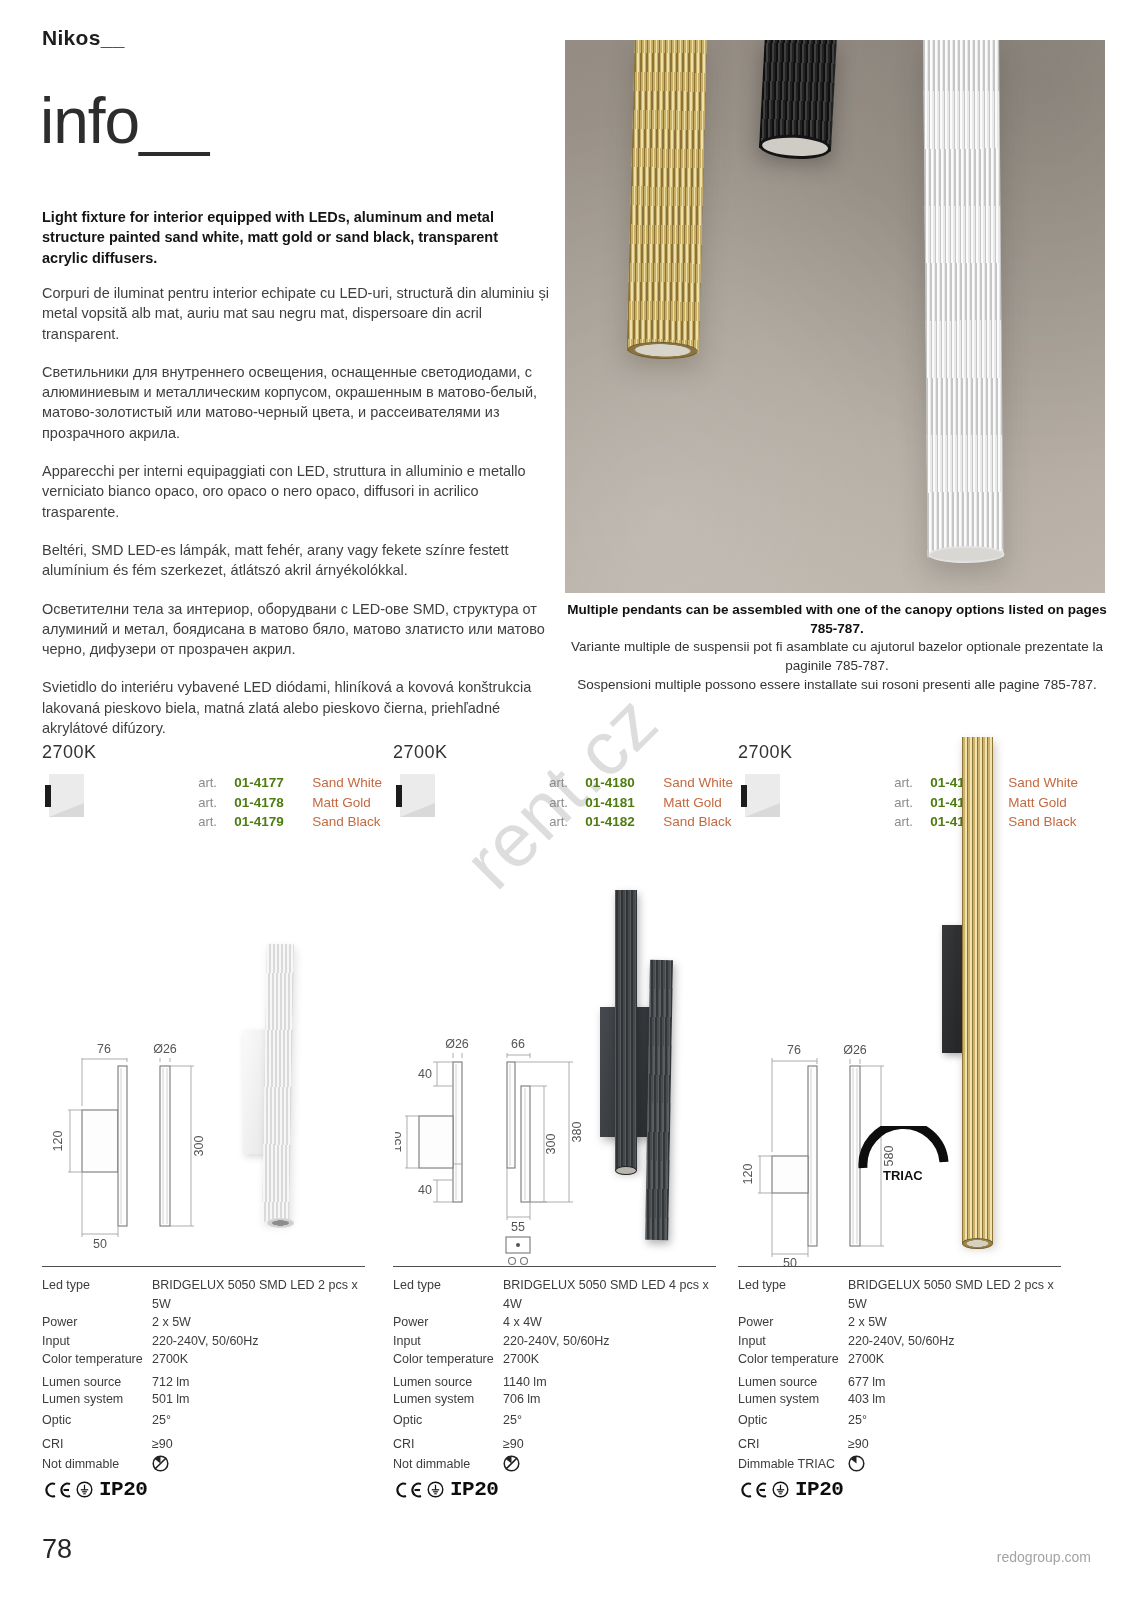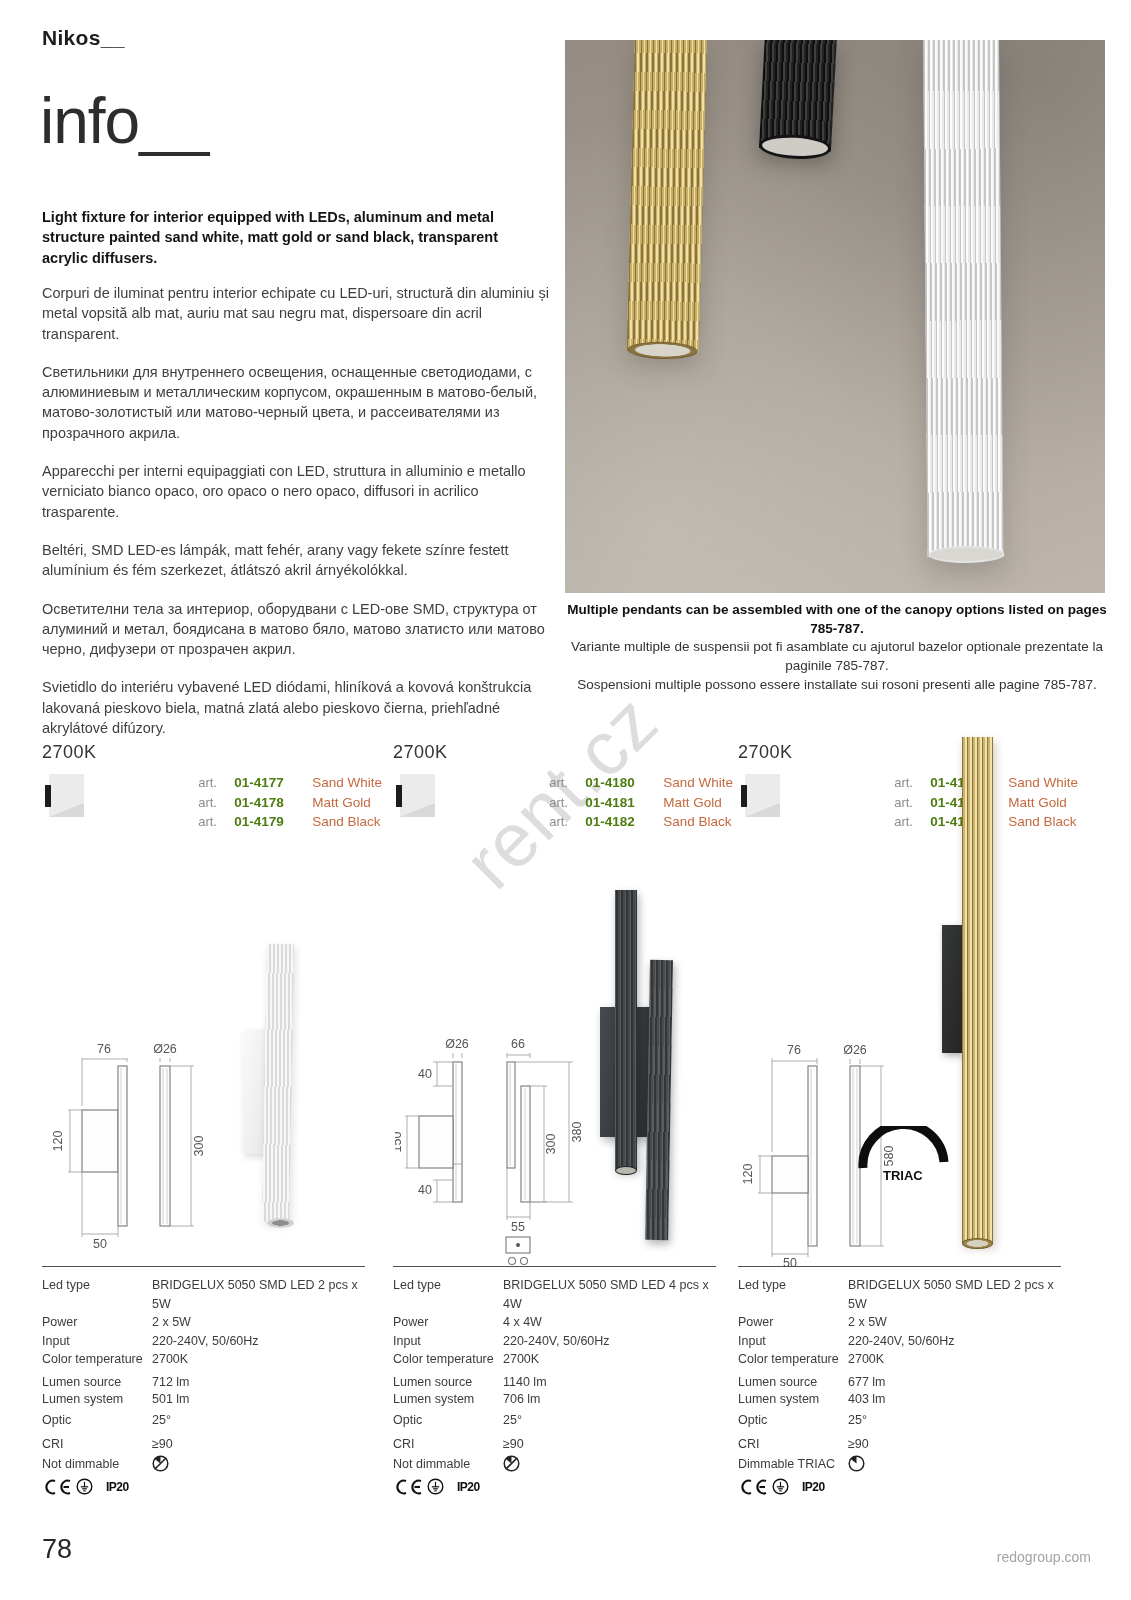--- a/index.html
+++ b/index.html
@@ -91,21 +91,21 @@
   
   .spec{position:absolute;top:1266px;width:323px;border-top:1px solid #4f4f4f;padding-top:9px;z-index:2;}
   #spec1{left:42px;} #spec2{left:393px;} #spec3{left:738px;}
   .srow{display:flex;font-size:12.5px;line-height:18.5px;color:#3c3c3c;}
   .slabel{width:110px;flex:0 0 auto;}
   .sval{flex:1;}
   .mt4{margin-top:4px;align-items:center;} .mt2{margin-top:2px;} .mt6{margin-top:6px;} .mtneg{margin-top:-1px;}
   .dimmable-row{display:flex;align-items:center;margin-top:1px;font-size:12.5px;line-height:18.5px;color:#3c3c3c;}
   .dimmable-row .slabel{width:110px;}
   .certs{display:flex;align-items:center;margin-top:5px;}
-  .ip{font-weight:bold;font-size:12px;color:#0d0d0d;letter-spacing:-.5px;margin-left:13px;}
+  .ip{font-weight:bold;font-size:21px;color:#0d0d0d;letter-spacing:-.5px;margin-left:6px;font-family:Liberation Mono, monospace;}
 
   
   .pagenum{position:absolute;left:42px;top:1534px;font-size:27px;color:#262626;}
   .site{position:absolute;right:40px;top:1549px;font-size:14px;color:#a3a3a3;}
 </style>
 </head>
 <body>
 
 <div class="page">
 

